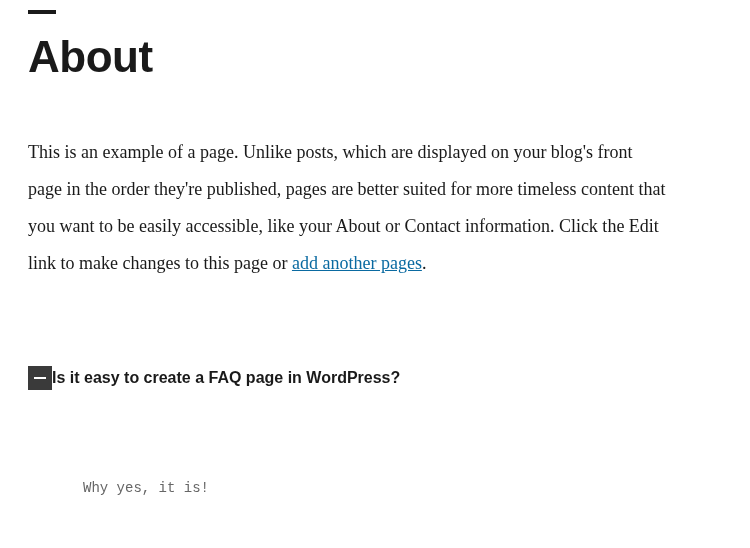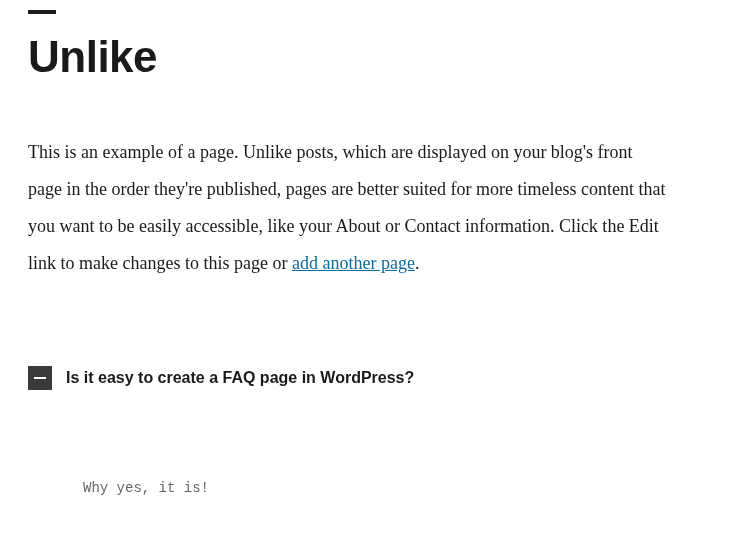--- a/index.html
+++ b/index.html
@@ -32,21 +32,20 @@
       margin-bottom: 84px;
       max-width: 640px;
     }
     .body-text a {
       color: #0a6aa1;
       text-decoration: underline;
     }
     .faq {
       display: flex;
       align-items: center;
-      gap: 14px;
       margin-bottom: 90px;
     }
     .faq-toggle {
       width: 24px;
       height: 24px;
       background: #3a3a3a;
       display: flex;
       align-items: center;
       justify-content: center;
       cursor: pointer;
@@ -68,24 +67,24 @@
       font-size: 14px;
       color: #666;
       margin-left: 55px;
     }
   </style>
 </head>
 <body>
 
 <div class="rule"></div>
 
-<h1 class="title">Unlike</h1>
+<h1 class="title">About</h1>
 
 <p class="body-text">
-  <span>This is an example of a page. Unlike posts, which are displayed on your blog's front page in the order they're published, pages are better suited for more timeless content that you want to be easily accessible, like your About or Contact information. Click the Edit link to make changes to this page or </span><a href="#">add another page</a><span>.</span>
+  <span>This is an example of a page. Unlike posts, which are displayed on your blog's front page in the order they're published, pages are better suited for more timeless content that you want to be easily accessible, like your About or Contact information. Click the Edit link to make changes to this page or </span><a href="#">add another pages</a><span>.</span>
 </p>
 
 <div class="faq">
   <div class="faq-toggle">
     <span></span>
   </div>
   <div class="faq-question">Is it easy to create a FAQ page in WordPress?</div>
 </div>
 
 <div class="faq-answer">Why yes, it is!</div>

